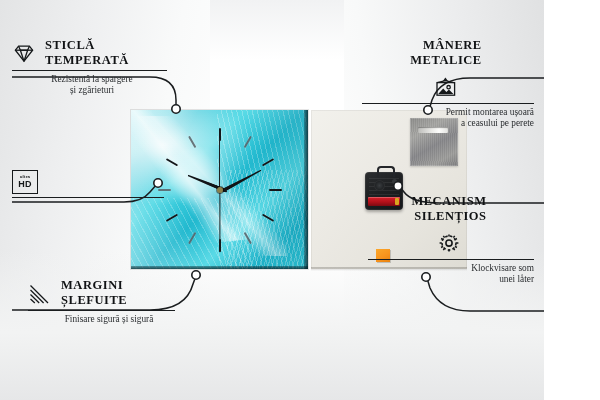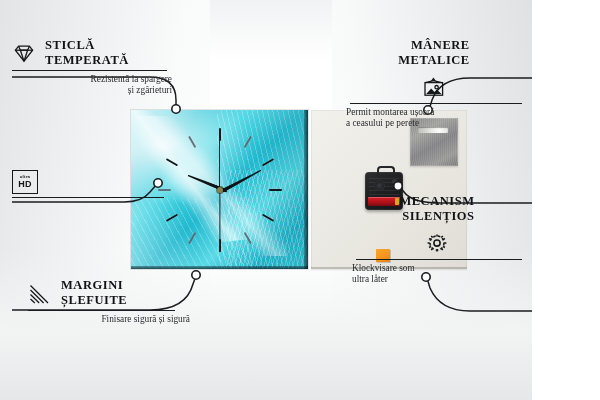--- a/index.html
+++ b/index.html
@@ -2,21 +2,21 @@
 <html><head>
 <meta charset="utf-8">
 <style>
   html,body{margin:0;padding:0;}
   body{
     width:600px;height:400px;overflow:hidden;
     font-family:"Liberation Serif",serif;
     background:#ffffff;
     position:relative;
   }
-  #stage{position:absolute;inset:0;width:532px;height:400px;overflow:hidden;}
+  #stage{position:absolute;inset:0;width:532px;height:400px;overflow:hidden;padding-left:12px;}
 
   
   .bg-base{position:absolute;inset:0;background:#ffffff;}
   .bg-wash-l{position:absolute;left:0;top:0;width:210px;height:400px;
     background:linear-gradient(100deg,#e3e4e5 0%,#eeeff0 32%,#f9fafa 66%,#ffffff 100%);}
   .bg-wash-r{position:absolute;right:0;top:0;width:200px;height:400px;
     background:linear-gradient(260deg,#e0e1e2 0%,#ecedee 34%,#f8f9f9 70%,#ffffff 100%);}
   .bg-wash-b{position:absolute;left:0;bottom:0;width:600px;height:150px;
     background:linear-gradient(0deg,#e6e7e8 0%,#f2f3f3 45%,rgba(255,255,255,0) 100%);}
   .bg-wash-t{position:absolute;left:0;top:0;width:600px;height:60px;
@@ -125,24 +125,24 @@
     white-space:pre-line;
   }
   .co-rule{height:0;border-top:1.3px solid #1a1d1f;margin-top:3px;}
   .co-desc{
     font-family:"Liberation Serif",serif;
     font-size:9.3px;line-height:11.2px;color:#2a2d30;margin-top:2.5px;
     white-space:pre-line;
   }
   .left .co-head{justify-content:flex-start;}
   .left .co-title{text-align:left;}
-  .left .co-desc{text-align:right;}
+  .left .co-desc{text-align:center;}
   .right .co-head{justify-content:flex-end;flex-direction:column;}
   .right .co-title{text-align:right;}
-  .right .co-desc{}
+  .right .co-desc{text-align:right;}
 
   .ico{width:24px;height:22px;flex:0 0 24px;display:block;}
   .ico svg{display:block;width:24px;height:22px;}
 
   
   .hd-badge{width:24px;height:22px;flex:0 0 24px;border:1.3px solid #15181a;
     display:flex;flex-direction:column;align-items:center;justify-content:center;line-height:1;text-align:right;}
   .hd-badge .u{font-family:"Liberation Sans",sans-serif;font-size:4.4px;font-weight:bold;color:#15181a;letter-spacing:.2px;}
   .hd-badge .h{font-family:"Liberation Sans",sans-serif;font-size:9px;font-weight:bold;color:#15181a;letter-spacing:.2px;margin-top:.5px;}
 
@@ -365,17 +365,17 @@
             <path d="M6.3,3.9 L7.6,5.6 M16.4,16.4 L17.7,18.1
                      M6.3,18.1 L7.6,16.4 M16.4,5.6 L17.7,3.9"></path>
             <path d="M2.6,11 L4.8,11 M19.2,11 L21.4,11"></path>
             <circle cx="12" cy="11" r="7.0" stroke-dasharray="2.6 2.2"></circle>
           </g>
         </svg>
       </span>
     </div>
     <div class="co-rule"></div>
     <div class="co-desc">Klockvisare som
-ultra låter</div>
+unei låter</div>
   </div>
 
 
 </div>
 
 </body></html>

